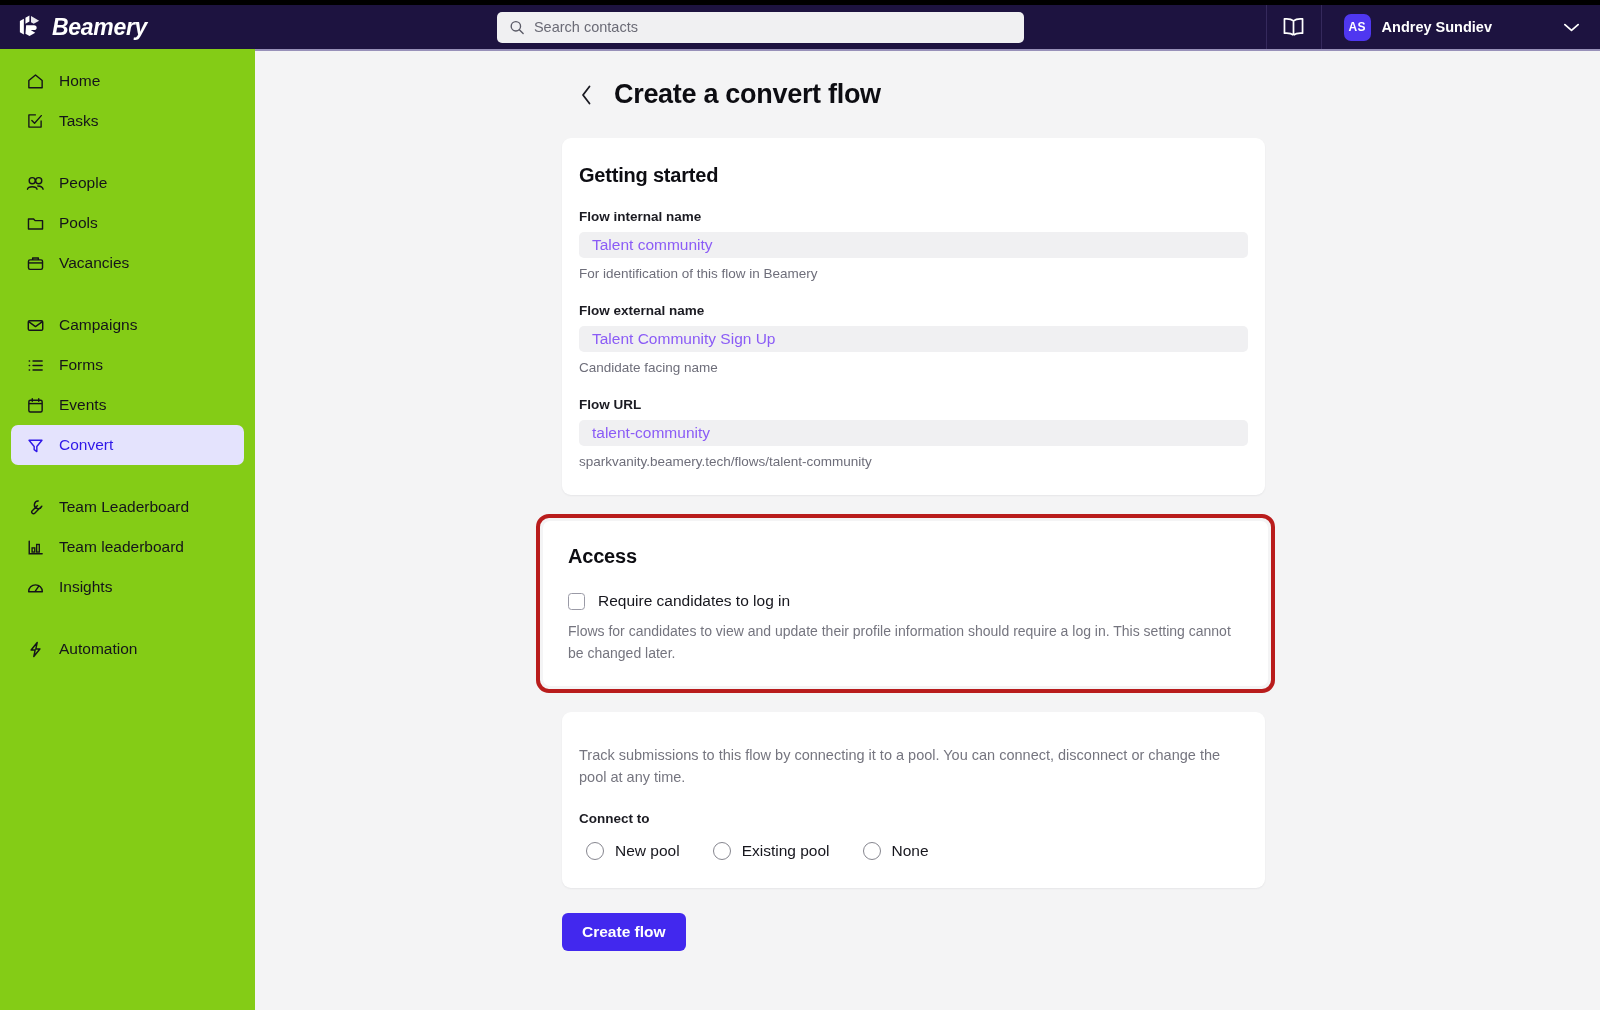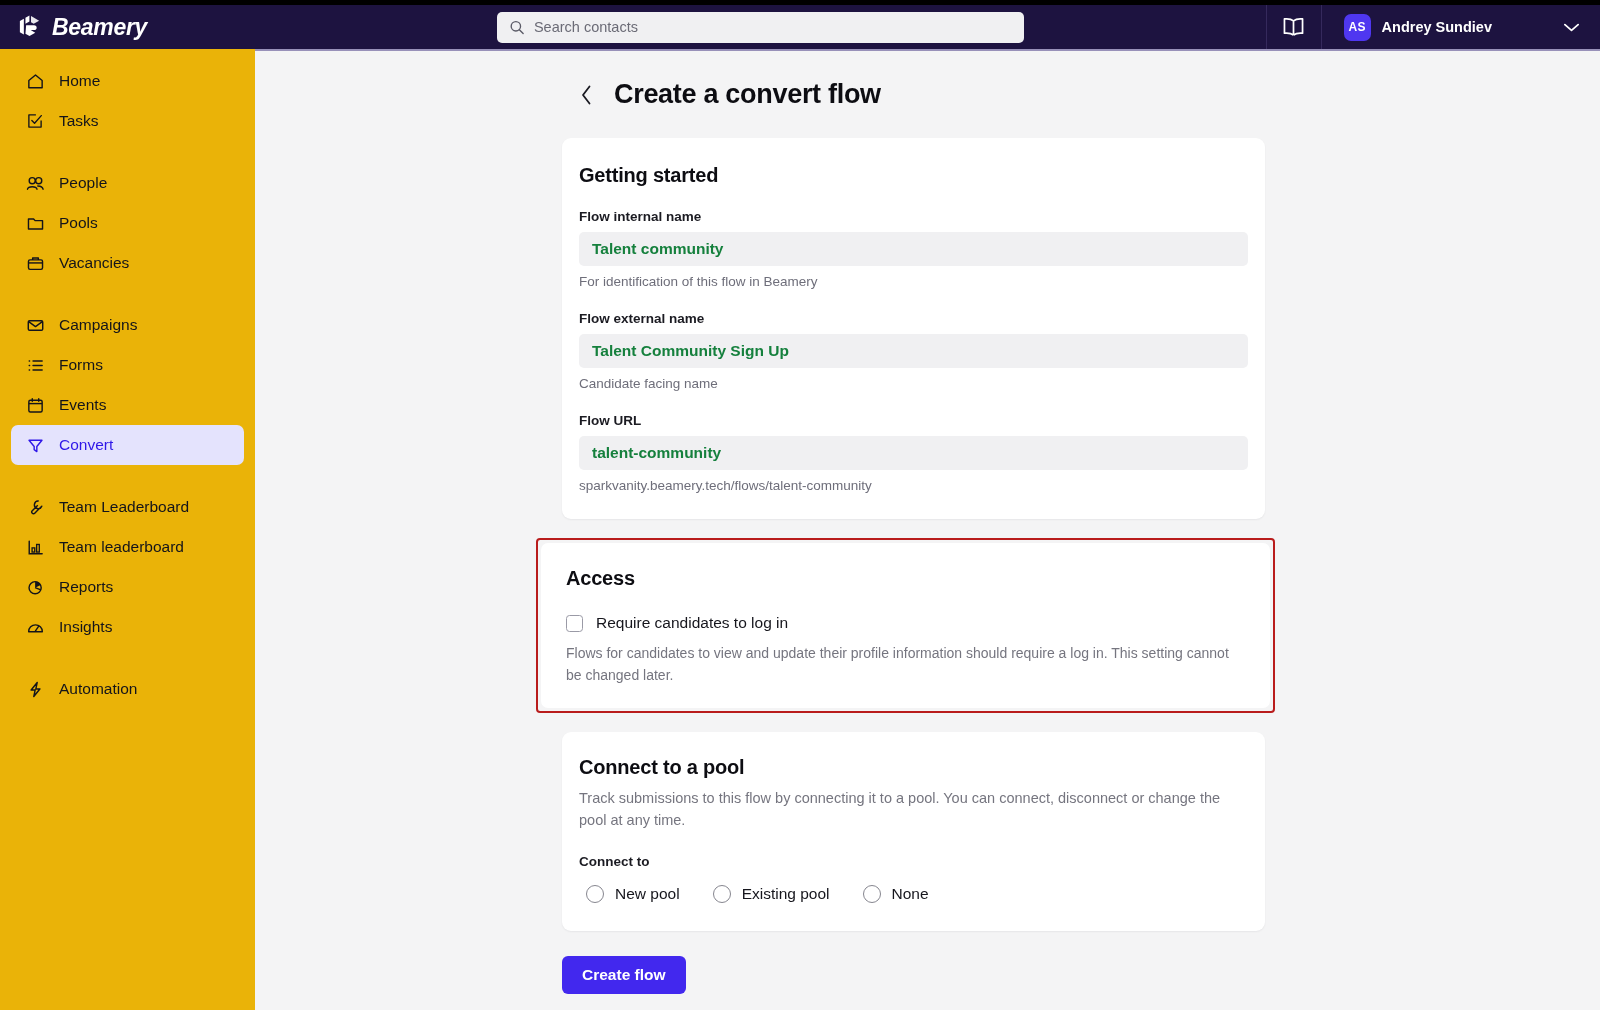--- a/index.html
+++ b/index.html
@@ -71,21 +71,21 @@
   .header-underline {
     position: absolute; left: 255px; right: 0; bottom: -2px;
     height: 2px; background: #4c3f86; opacity: .55;
   }
 
   
   .body { display: flex; height: calc(1010px - 49px); }
 
   
   .sidebar {
-    width: 255px; background: #eab308;
+    width: 255px; background: #84cc16;
     padding-top: 12px;
     display: flex; flex-direction: column;
     flex: none;
     position: relative;
   }
   .nav-item {
     display: flex; align-items: center; gap: 14px;
     height: 40px; margin: 0 11px;
     padding-left: 14px; border-radius: 7px;
     color: #14141a; font-size: 15.5px;
@@ -128,30 +128,30 @@
   .card h2 {
     font-size: 20px; font-weight: bold; color: #0d0d12;
     letter-spacing: -.2px;
   }
 
   .field-label {
     font-size: 13.5px; font-weight: bold; color: #1b1b22;
     margin-top: 22px; margin-bottom: 8px;
   }
   .text-input {
-    height: 34px; background: #f0f0f2; border-radius: 5px;
+    height: 26px; background: #f0f0f2; border-radius: 5px;
     display: flex; align-items: center; padding: 0 13px;
-    font-size: 15.5px; color: #15803d; font-weight: bold;
+    font-size: 15.5px; color: #8b5cf6;
   }
   .helper { font-size: 13.5px; color: #6e6e7a; margin-top: 8px; }
 
   
   .highlight {
-    border: 2px solid #b91c1c;
-    border-radius: 4px;
+    border: 4px solid #b91c1c;
+    border-radius: 13px;
     margin-top: 19px;
     margin-left: -26px;
     width: 739px;
     padding: 3px;
   }
   .highlight .card { border-radius: 7px; padding: 24px 17px 22px 25px; box-shadow: none; }
 
   .check-row { display: flex; align-items: center; gap: 13px; margin-top: 24px; }
   .checkbox {
     width: 17px; height: 17px; border: 1.6px solid #9a9aa6;
@@ -346,30 +346,20 @@
       <span class="ico">
         <svg width="19" height="19" viewBox="0 0 20 20">
             <path d="M3.4 3.4 L3.4 16.6 L17 16.6" fill="none" stroke="#14141a" stroke-width="1.5" stroke-linecap="round"></path>
             <rect x="6.4" y="10.4" width="2.8" height="4.4" fill="none" stroke="#14141a" stroke-width="1.4"></rect>
             <rect x="11.2" y="6.8" width="2.8" height="8" fill="none" stroke="#14141a" stroke-width="1.4"></rect>
           </svg>
       </span>
       <span>Team leaderboard</span>
     </div>
 
-    <div class="nav-item">
-      <span class="ico">
-        <svg width="19" height="19" viewBox="0 0 20 20">
-            <circle cx="9.6" cy="10.2" r="6.4" fill="none" stroke="#14141a" stroke-width="1.5"></circle>
-            <path d="M9.6 10.2 L9.6 3.8 A6.4 6.4 0 0 1 15.4 7.4 Z" fill="#14141a"></path>
-            <line x1="9.6" y1="10.2" x2="15.6" y2="12.6" stroke="#14141a" stroke-width="1.4"></line>
-          </svg>
-      </span>
-      <span>Reports</span>
-    </div>
 
     <div class="nav-item">
       <span class="ico">
         <svg width="19" height="19" viewBox="0 0 20 20">
             <path d="M2.8 14.4 A7.2 7.2 0 0 1 17.2 14.4 Z" fill="none" stroke="#14141a" stroke-width="1.5" stroke-linejoin="round"></path>
             <line x1="10" y1="13.6" x2="13.4" y2="8.6" stroke="#14141a" stroke-width="1.5" stroke-linecap="round"></line>
           </svg>
       </span>
       <span>Insights</span>
     </div>
@@ -423,21 +413,20 @@
           <h2>Access</h2>
           <div class="check-row">
             <span class="checkbox"></span>
             <span class="check-label">Require candidates to log in</span>
           </div>
           <div class="block-help">Flows for candidates to view and update their profile information should require a log in. This setting cannot be changed later.</div>
         </section>
       </div>
 
       <section class="card" style="margin-top:19px; padding:24px 17px 28px 17px;">
-        <h2>Connect to a pool</h2>
         <div class="card-desc">Track submissions to this flow by connecting it to a pool. You can connect, disconnect or change the pool at any time.</div>
         <div class="field-label">Connect to</div>
         <div class="radio-row">
           <label class="radio-opt">
             <span class="radio"></span>
             <span class="radio-label">New pool</span>
           </label>
           <label class="radio-opt">
             <span class="radio"></span>
             <span class="radio-label">Existing pool</span>

